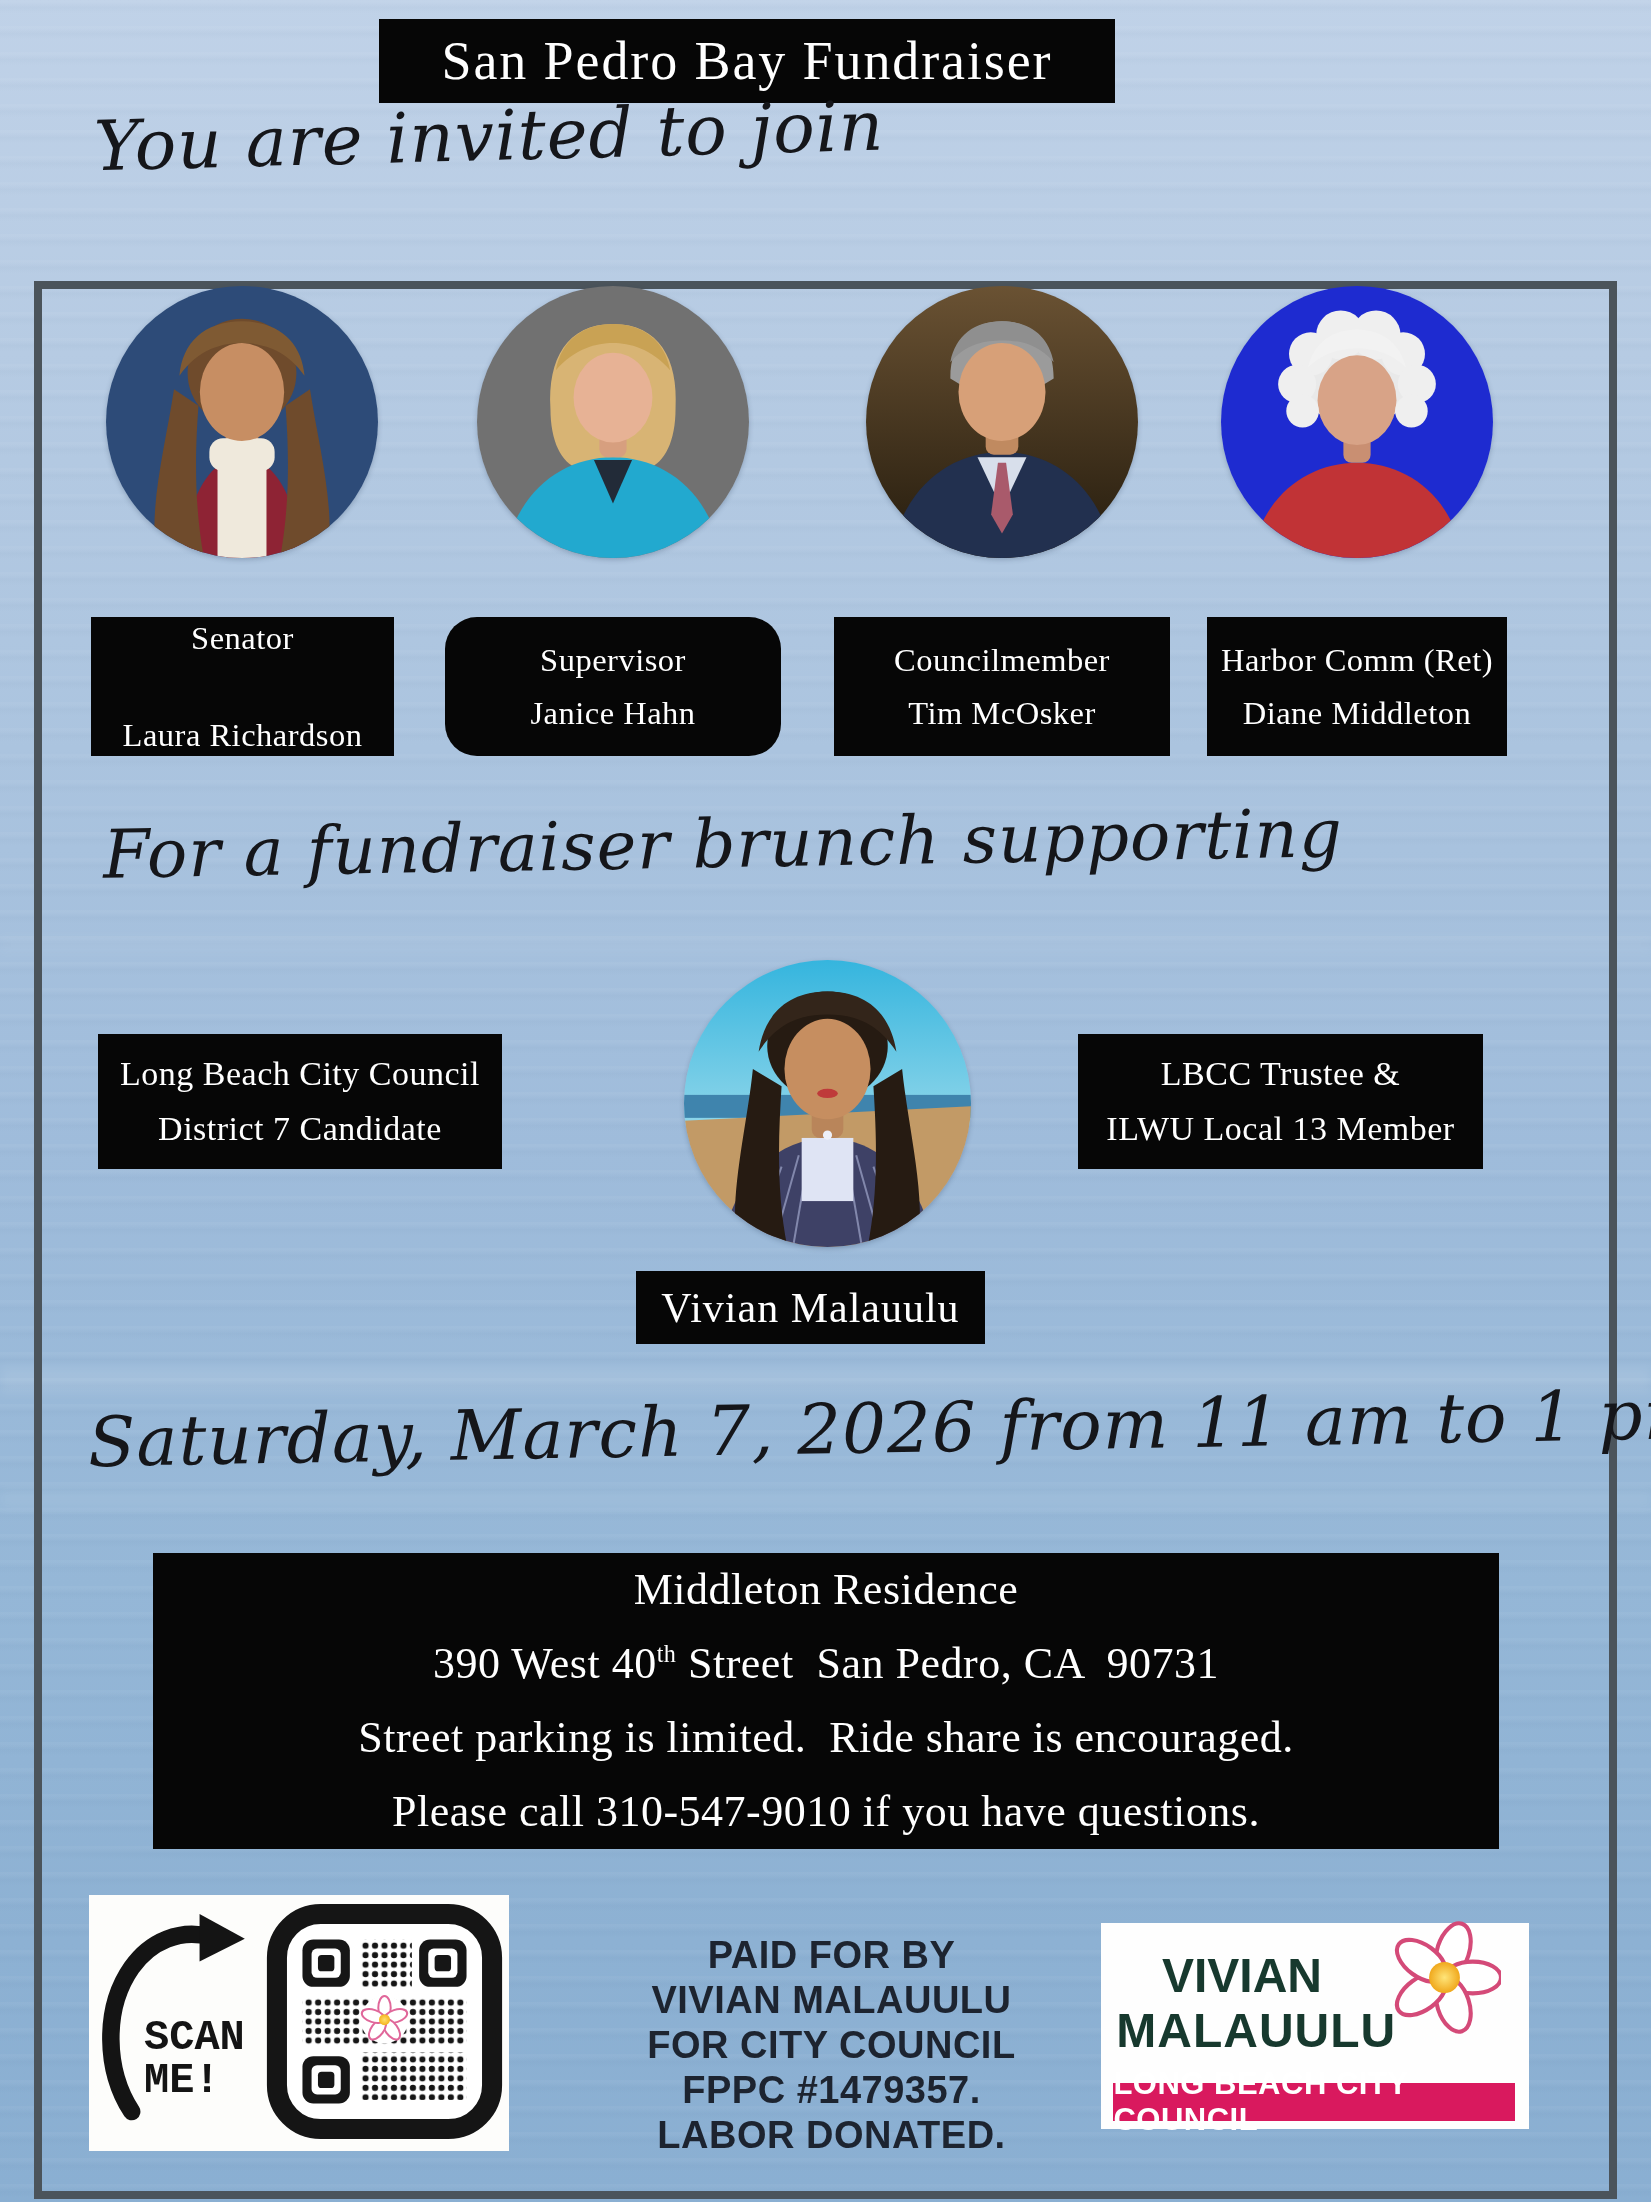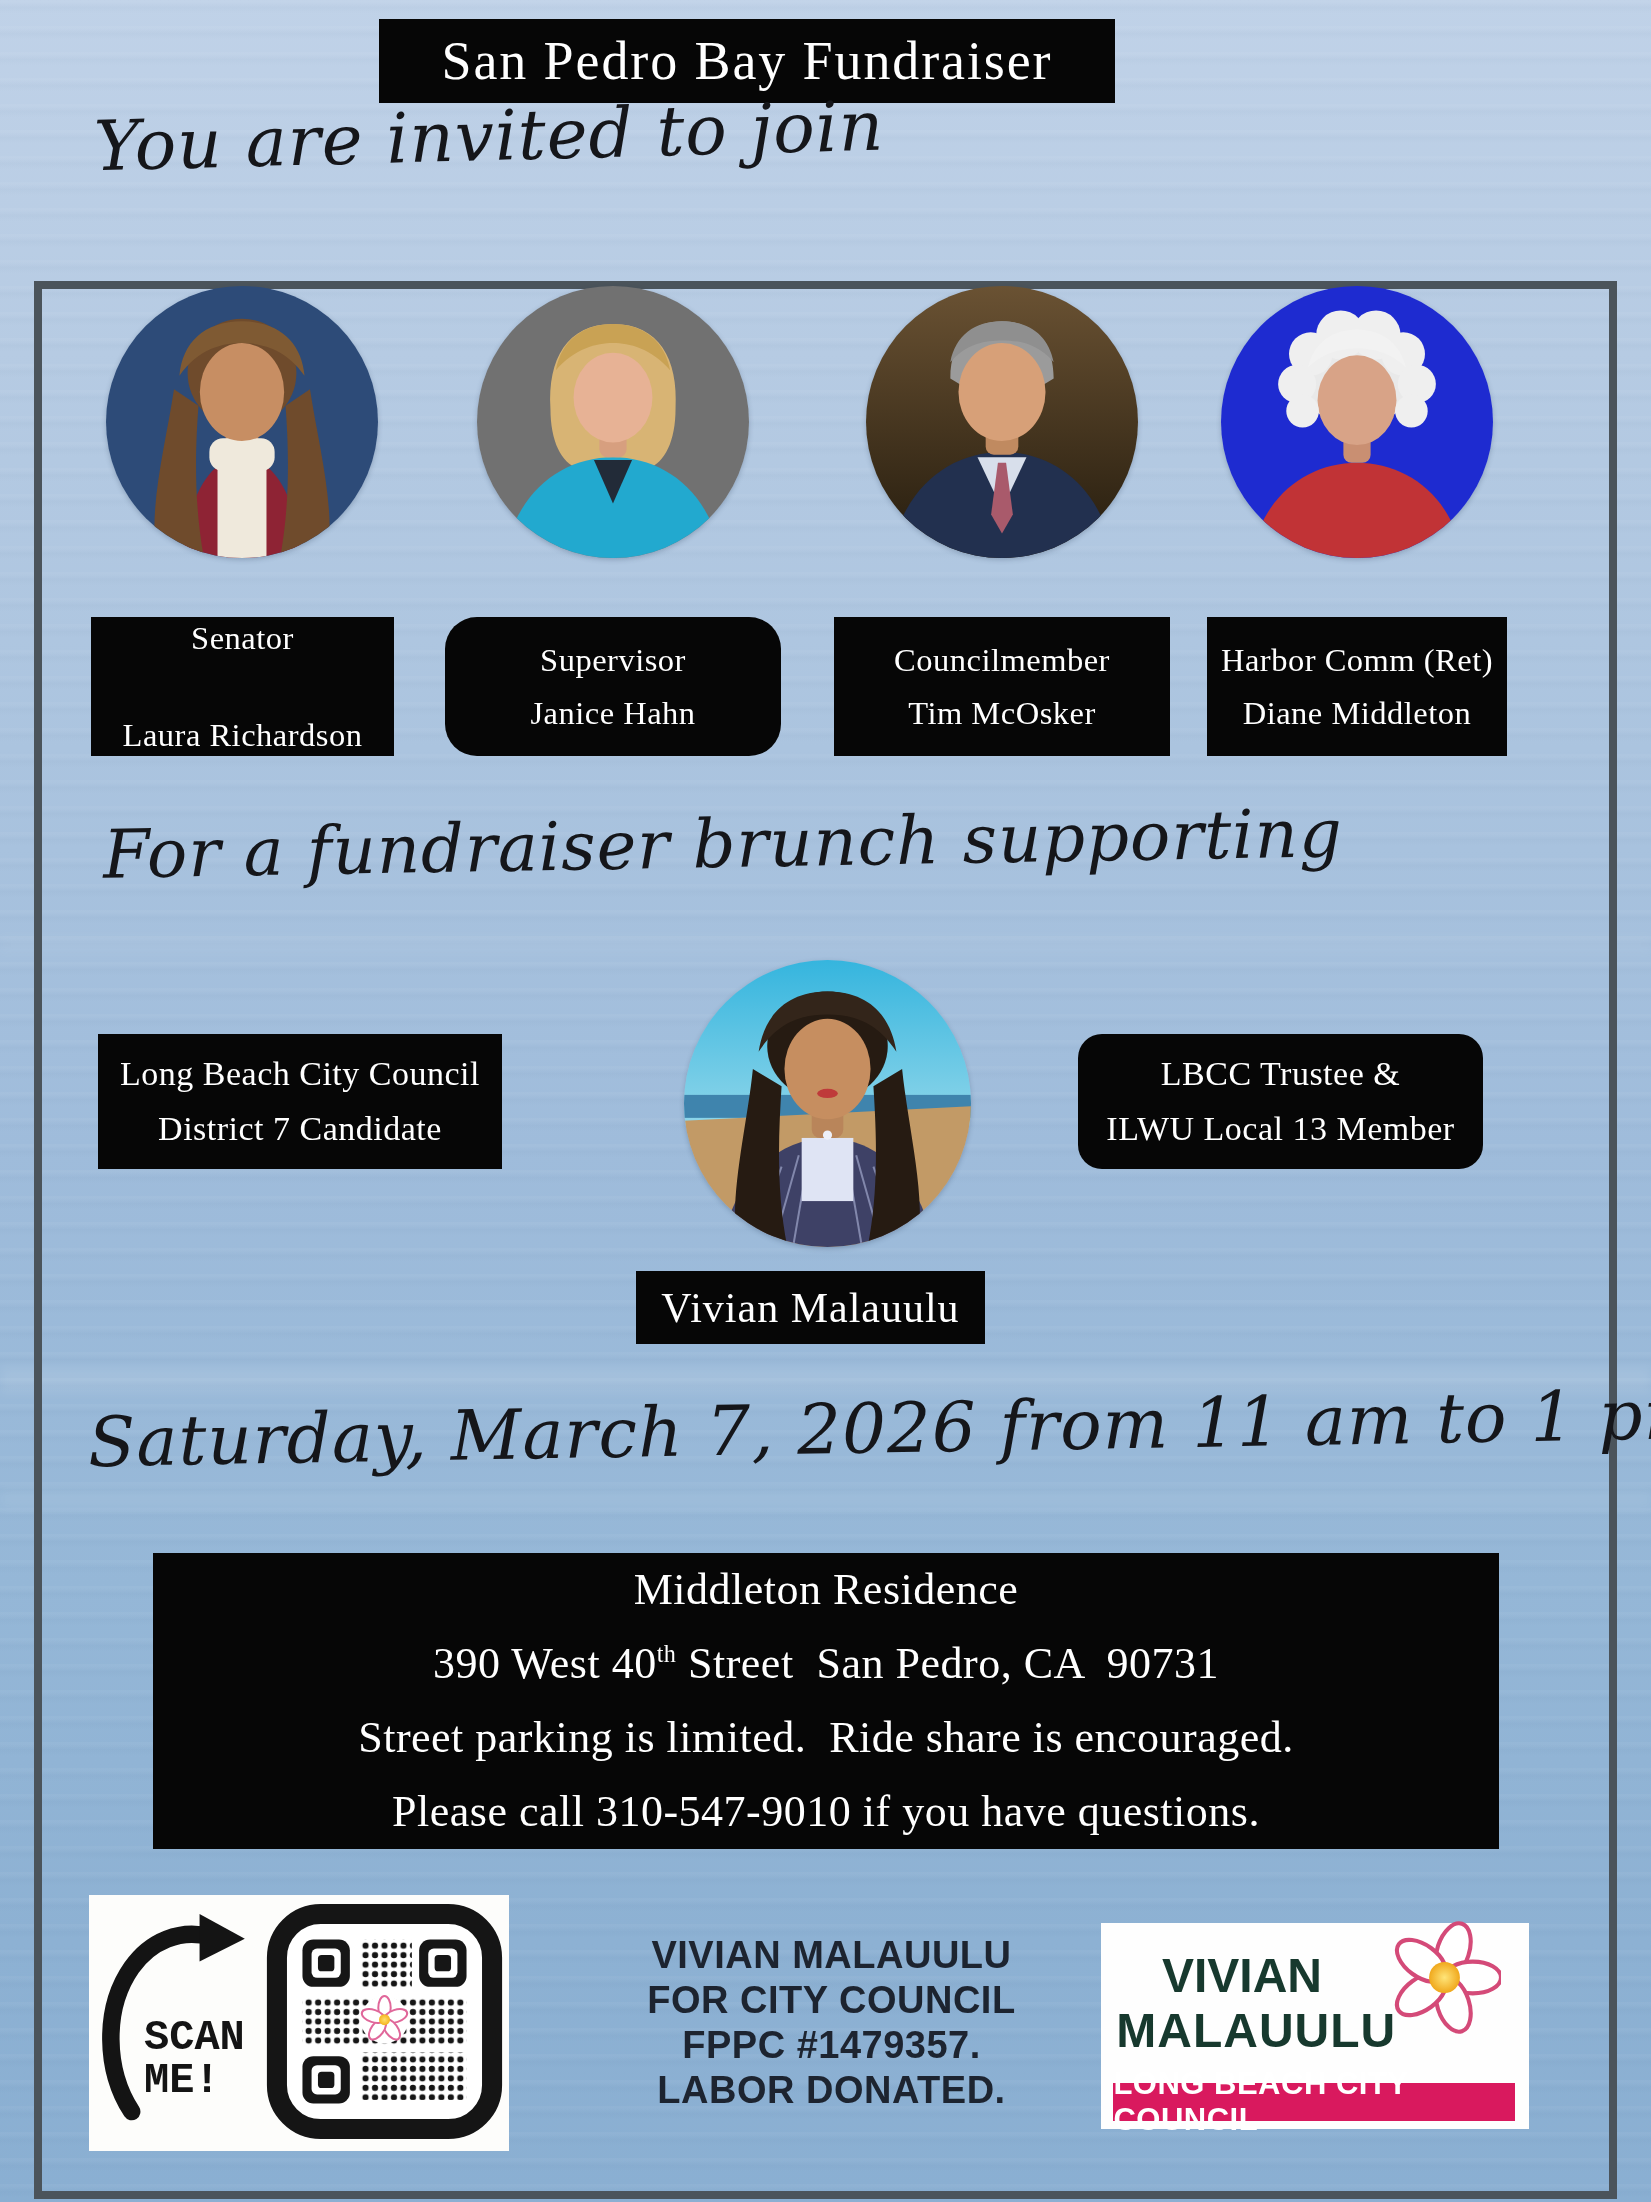--- a/index.html
+++ b/index.html
@@ -38,21 +38,21 @@
     position:absolute;z-index:2;border-radius:50%;overflow:hidden;
     box-shadow:0 1.9px 5.7px rgba(30,50,80,.25);
   }
   .portrait svg{display:block;width:100%;height:100%;}
   .g-circle{width:272px;height:272px;top:286px;}
   .gc1{left:106px;} .gc2{left:477px;} .gc3{left:866px;} .gc4{left:1221px;}
   .g-plate{top:617px;height:139px;font-size:32.5px;line-height:1.62;letter-spacing:0.5px;}
   .gp1{left:91px;width:303px;gap:44px;} .gp2{left:445px;width:336px;border-radius:32px;}
   .gp3{left:834px;width:336px;} .gp4{left:1207px;width:300px;}
   .mid-plate{top:1034px;height:135px;font-size:34px;line-height:1.6;letter-spacing:0.5px;}
-  .mpl{left:98px;width:404px;} .mpr{left:1078px;width:405px;border-radius:24px;}
+  .mpl{left:98px;width:404px;} .mpr{left:1078px;width:405px;}
   .vivian-circle{left:684px;top:960px;width:287px;height:287px;}
   .vivian-plate{left:636px;top:1271px;width:349px;height:73px;font-size:42px;letter-spacing:1px;}
   .venue-plate{left:153px;top:1553px;width:1346px;height:296px;font-size:44px;line-height:1.68;letter-spacing:0.5px;text-align:right;}
   .venue-plate sup{font-size:.55em;vertical-align:super;line-height:0;}
   .qr-card{position:absolute;left:89px;top:1895px;width:420px;height:256px;background:#fdfdfb;z-index:2;}
   .qr-code{position:absolute;left:177px;top:7.6px;width:237px;height:237px;}
   .scan-arrow{position:absolute;left:3.8px;top:15.3px;width:172px;height:216px;}
   .scan-text{
     position:absolute;left:55px;top:122px;z-index:3;color:#141414;
     font-weight:800;font-size:42px;line-height:43px;letter-spacing:0px;font-family:Liberation Mono, monospace;
@@ -277,20 +277,21 @@
         </g>
       <g transform="rotate(288)">
           <ellipse cx="0" cy="-6.5" rx="3.4" ry="6.5" fill="#ffffff" stroke="#e0679a" stroke-width="1.1"></ellipse>
         </g>
       <circle r="3" fill="url(#qfc)"></circle>
     </g>
   </svg>
 </div>
 
 <div class="disclaimer">
+  <div>PAID FOR BY</div>
   <div>VIVIAN MALAUULU</div>
   <div>FOR CITY COUNCIL</div>
   <div>FPPC #1479357.</div>
   <div>LABOR DONATED.</div>
 </div>
 
 <div class="logo-card">
   <div class="logo-name">
     <span class="l1">VIVIAN</span>
     <span class="l2">MALAUULU</span>

